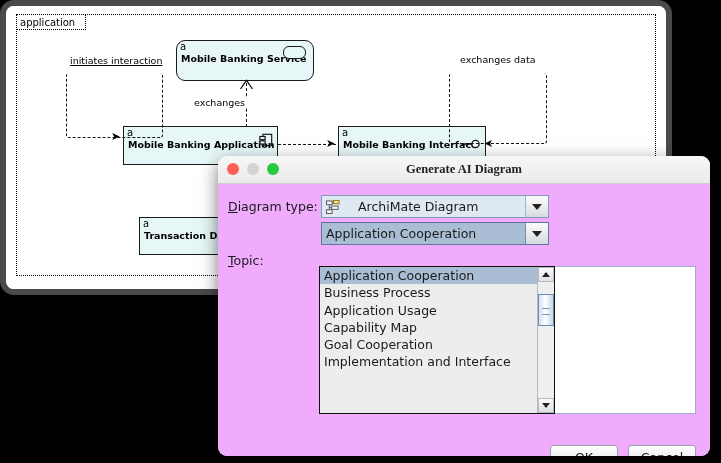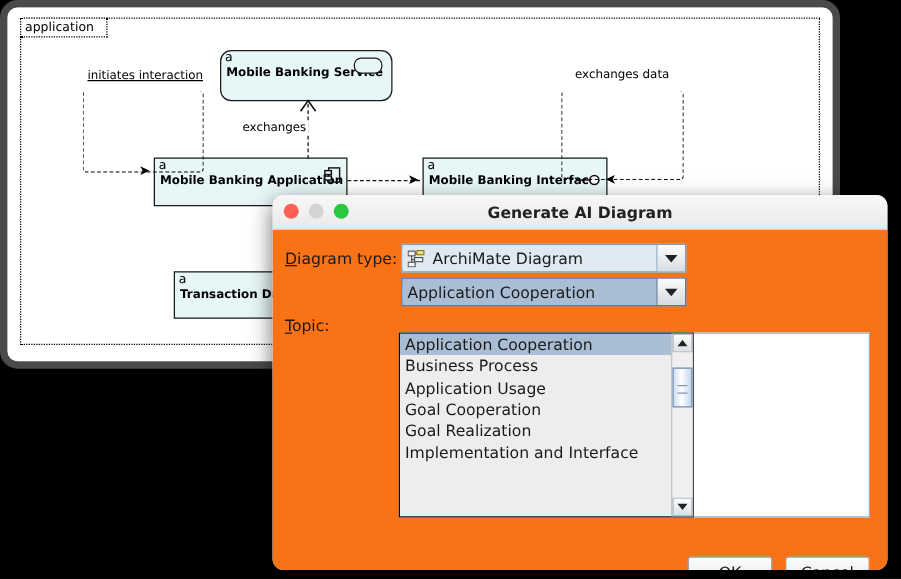--- a/index.html
+++ b/index.html
@@ -47,36 +47,36 @@
 
   .arrowhead{position:absolute;font-size:11px;line-height:1;color:#000;}
 
   
   .dialog{position:absolute;left:218px;top:156px;width:492px;height:300px;
       background:#ececec;border-radius:9px;
       box-shadow:0 6px 18px rgba(0,0,0,.55);overflow:hidden;}
   .titlebar{height:27px;background:linear-gradient(#f7f7f7,#eaeaea);
       border-bottom:1px solid #cfcfcf;position:relative;}
   .title-text{position:absolute;left:0;right:0;top:0;line-height:27px;
-      text-align:center;font-size:12.5px;font-weight:bold;color:#222;}
+      text-align:center;font-size:12.5px;font-weight:bold;color:#222;font-family:Liberation Serif, serif;}
   .lights{position:absolute;left:9px;top:7px;display:flex;gap:8px;}
   .light{width:12px;height:12px;border-radius:50%;}
   .l-red{background:#ff5f57;}
   .l-yellow{background:#d4d4d4;}
   .l-green{background:#28c840;}
 
-  .dlg-body{position:relative;height:273px;background:#f97316;}
+  .dlg-body{position:relative;height:273px;background:#f0abfc;}
   .lbl{position:absolute;left:10px;font-size:12.5px;color:#1a1a1a;
        line-height:22px;white-space:nowrap;}
   .lbl u{text-decoration:underline;}
 
   .combo{position:absolute;height:23px;box-sizing:border-box;
       border:1px solid #7f9db9;display:flex;align-items:center;}
   .combo .val{flex:1;font-size:12.5px;color:#1a1a1a;padding-left:4px;
-      white-space:nowrap;overflow:hidden;display:flex;align-items:center;gap:5px;}
+      white-space:nowrap;overflow:hidden;display:flex;align-items:center;gap:17px;}
   .combo .arrowbtn{width:22px;height:100%;display:flex;align-items:center;
       justify-content:center;border-left:1px solid #9fb6cc;
       background:linear-gradient(#fcfcfc,#d8dde3);}
   .combo .arrowbtn i{display:block;width:0;height:0;
       border-left:5px solid transparent;border-right:5px solid transparent;
       border-top:6px solid #222;}
 
   .combo1{background:#dfe9f2;}
   .combo1 .val{background:#dfe9f2;}
   .combo2{background:#a9bed4;border:1px solid #60769a;}
@@ -223,22 +223,22 @@
 
       <div class="lbl" style="top:66px;"><u>T</u><span>opic:</span></div>
 
       <div class="textarea" style="left:103px;top:82px;width:375px;height:148px;"></div>
 
       <div class="popup" style="left:101px;top:82px;width:236px;height:148px;">
         <div class="items">
           <div class="item sel">Application Cooperation</div>
           <div class="item">Business Process</div>
           <div class="item">Application Usage</div>
+          <div class="item">Capability Map</div>
           <div class="item">Goal Cooperation</div>
-          <div class="item">Goal Realization</div>
           <div class="item">Implementation and Interface</div>
         </div>
         <div class="sbar">
           <div class="sb-btn sb-up">
               <i></i>
             </div>
           <div class="sb-track">
             <div class="sb-thumb"></div>
           </div>
           <div class="sb-btn sb-dn">

